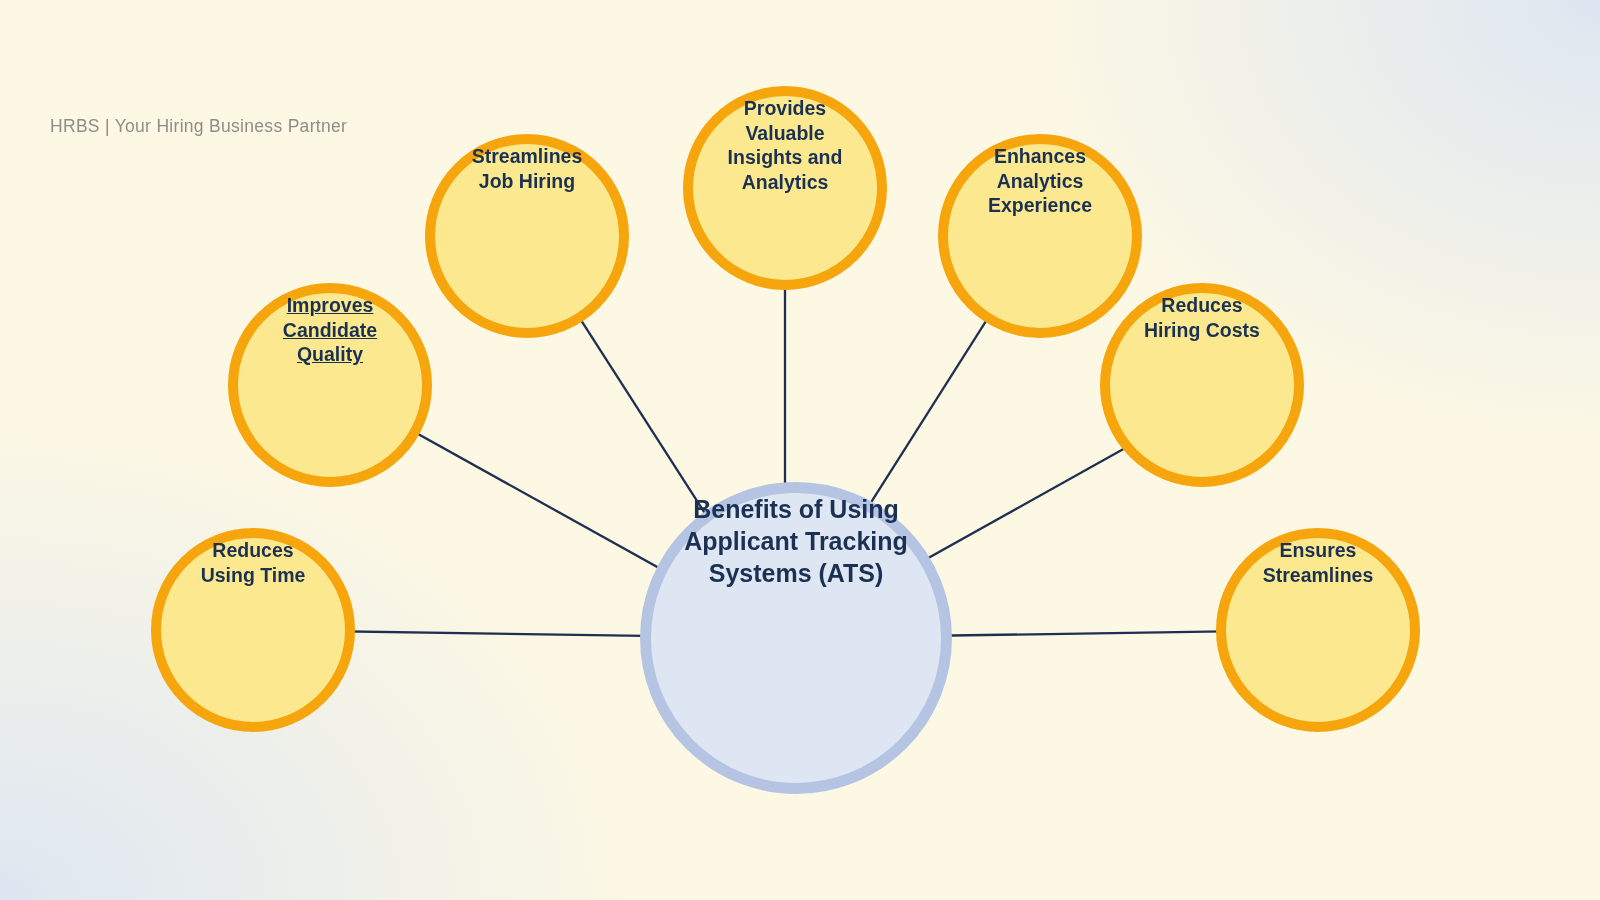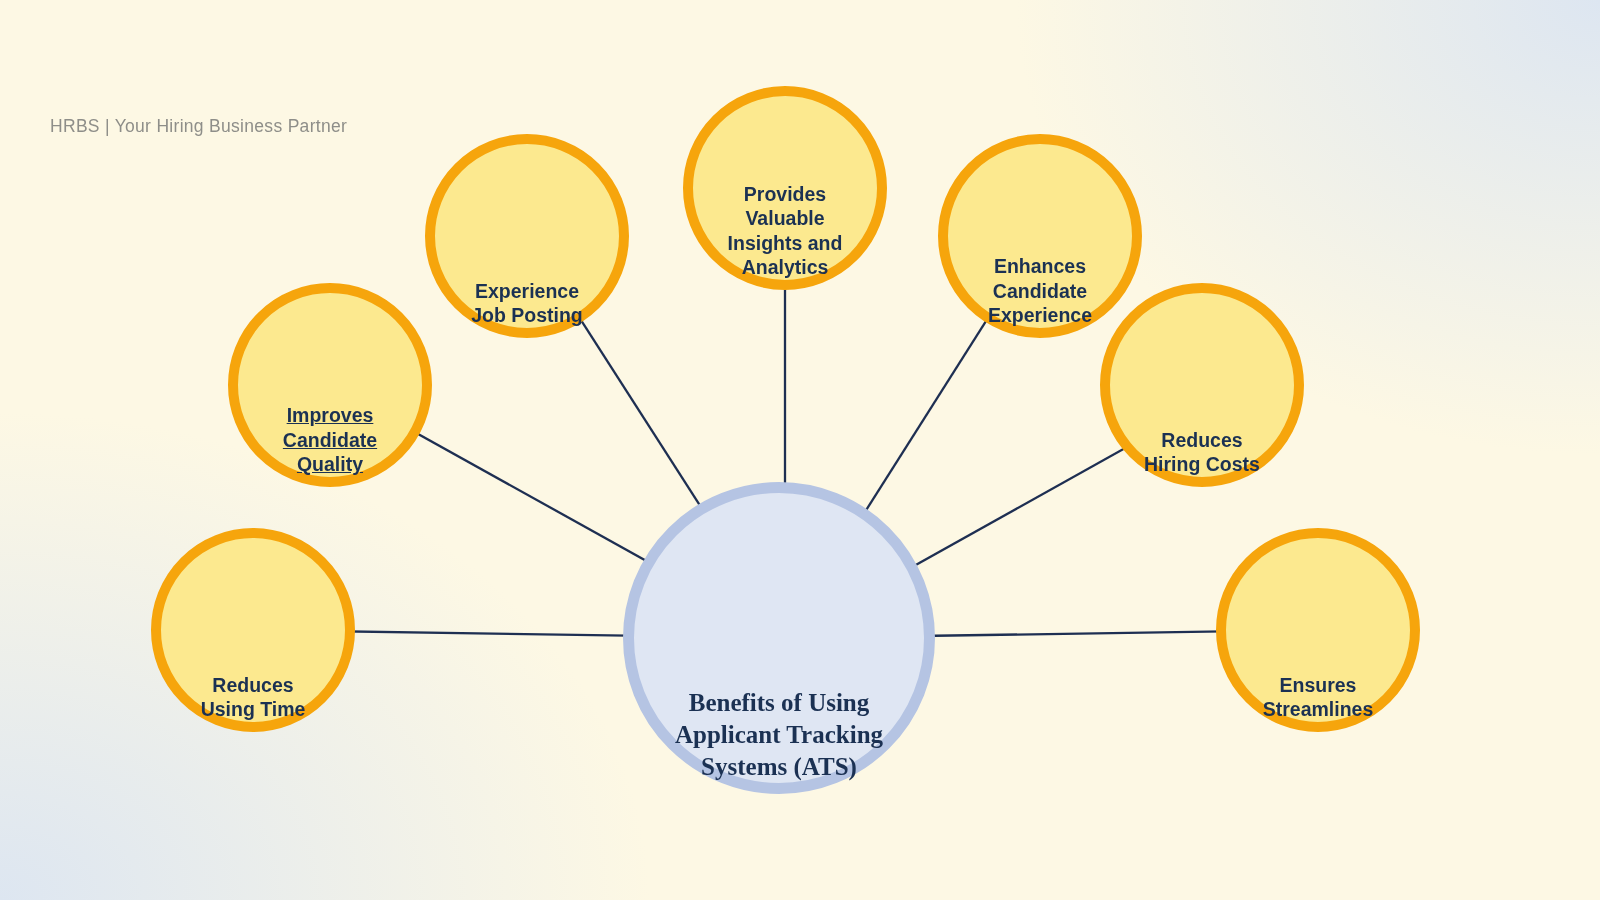--- a/index.html
+++ b/index.html
@@ -43,21 +43,21 @@
     width: 1600px; height: 900px;
   }
   .connectors line {
     stroke: var(--connector-color);
     stroke-width: 2.3;
   }
   .node {
     position: absolute;
     border-radius: 50%;
     display: flex;
-    align-items: flex-end;
+    align-items: flex-start;
     justify-content: center;
     text-align: center;
     color: var(--text-color);
     font-weight: 700;
   }
   .satellite {
     width: 204px;
     height: 204px;
     background: var(--node-fill);
     border: 10px solid var(--node-border);
@@ -97,36 +97,36 @@
 
   <div class="node satellite w118" style="left:151px; top:528px;">
     <span class="label">Reduces Using Time</span>
   </div>
 
   <div class="node satellite w118" style="left:228px; top:283px;text-decoration:underline;">
     <span class="label">Improves Candidate Quality</span>
   </div>
 
   <div class="node satellite w132" style="left:425px; top:134px;">
-    <span class="label">Experience Job Posting</span>
+    <span class="label">Streamlines Job Hiring</span>
   </div>
 
   <div class="node satellite w118" style="left:683px; top:86px;">
     <span class="label">Provides Valuable Insights and Analytics</span>
   </div>
 
   <div class="node satellite w124" style="left:938px; top:134px;">
-    <span class="label">Enhances Candidate Experience</span>
+    <span class="label">Enhances Analytics Experience</span>
   </div>
 
   <div class="node satellite w124" style="left:1100px; top:283px;">
     <span class="label">Reduces Hiring Costs</span>
   </div>
 
   <div class="node satellite w132" style="left:1216px; top:528px;">
     <span class="label">Ensures Streamlines</span>
   </div>
 
-  <div class="node center-node" style="left:623px; top:482px;font-family:Liberation Serif, serif;">
+  <div class="node center-node" style="left:640px; top:482px;">
     <span class="label">Benefits of Using Applicant Tracking Systems (ATS)</span>
   </div>
 
 </div>
 
 </body></html>

